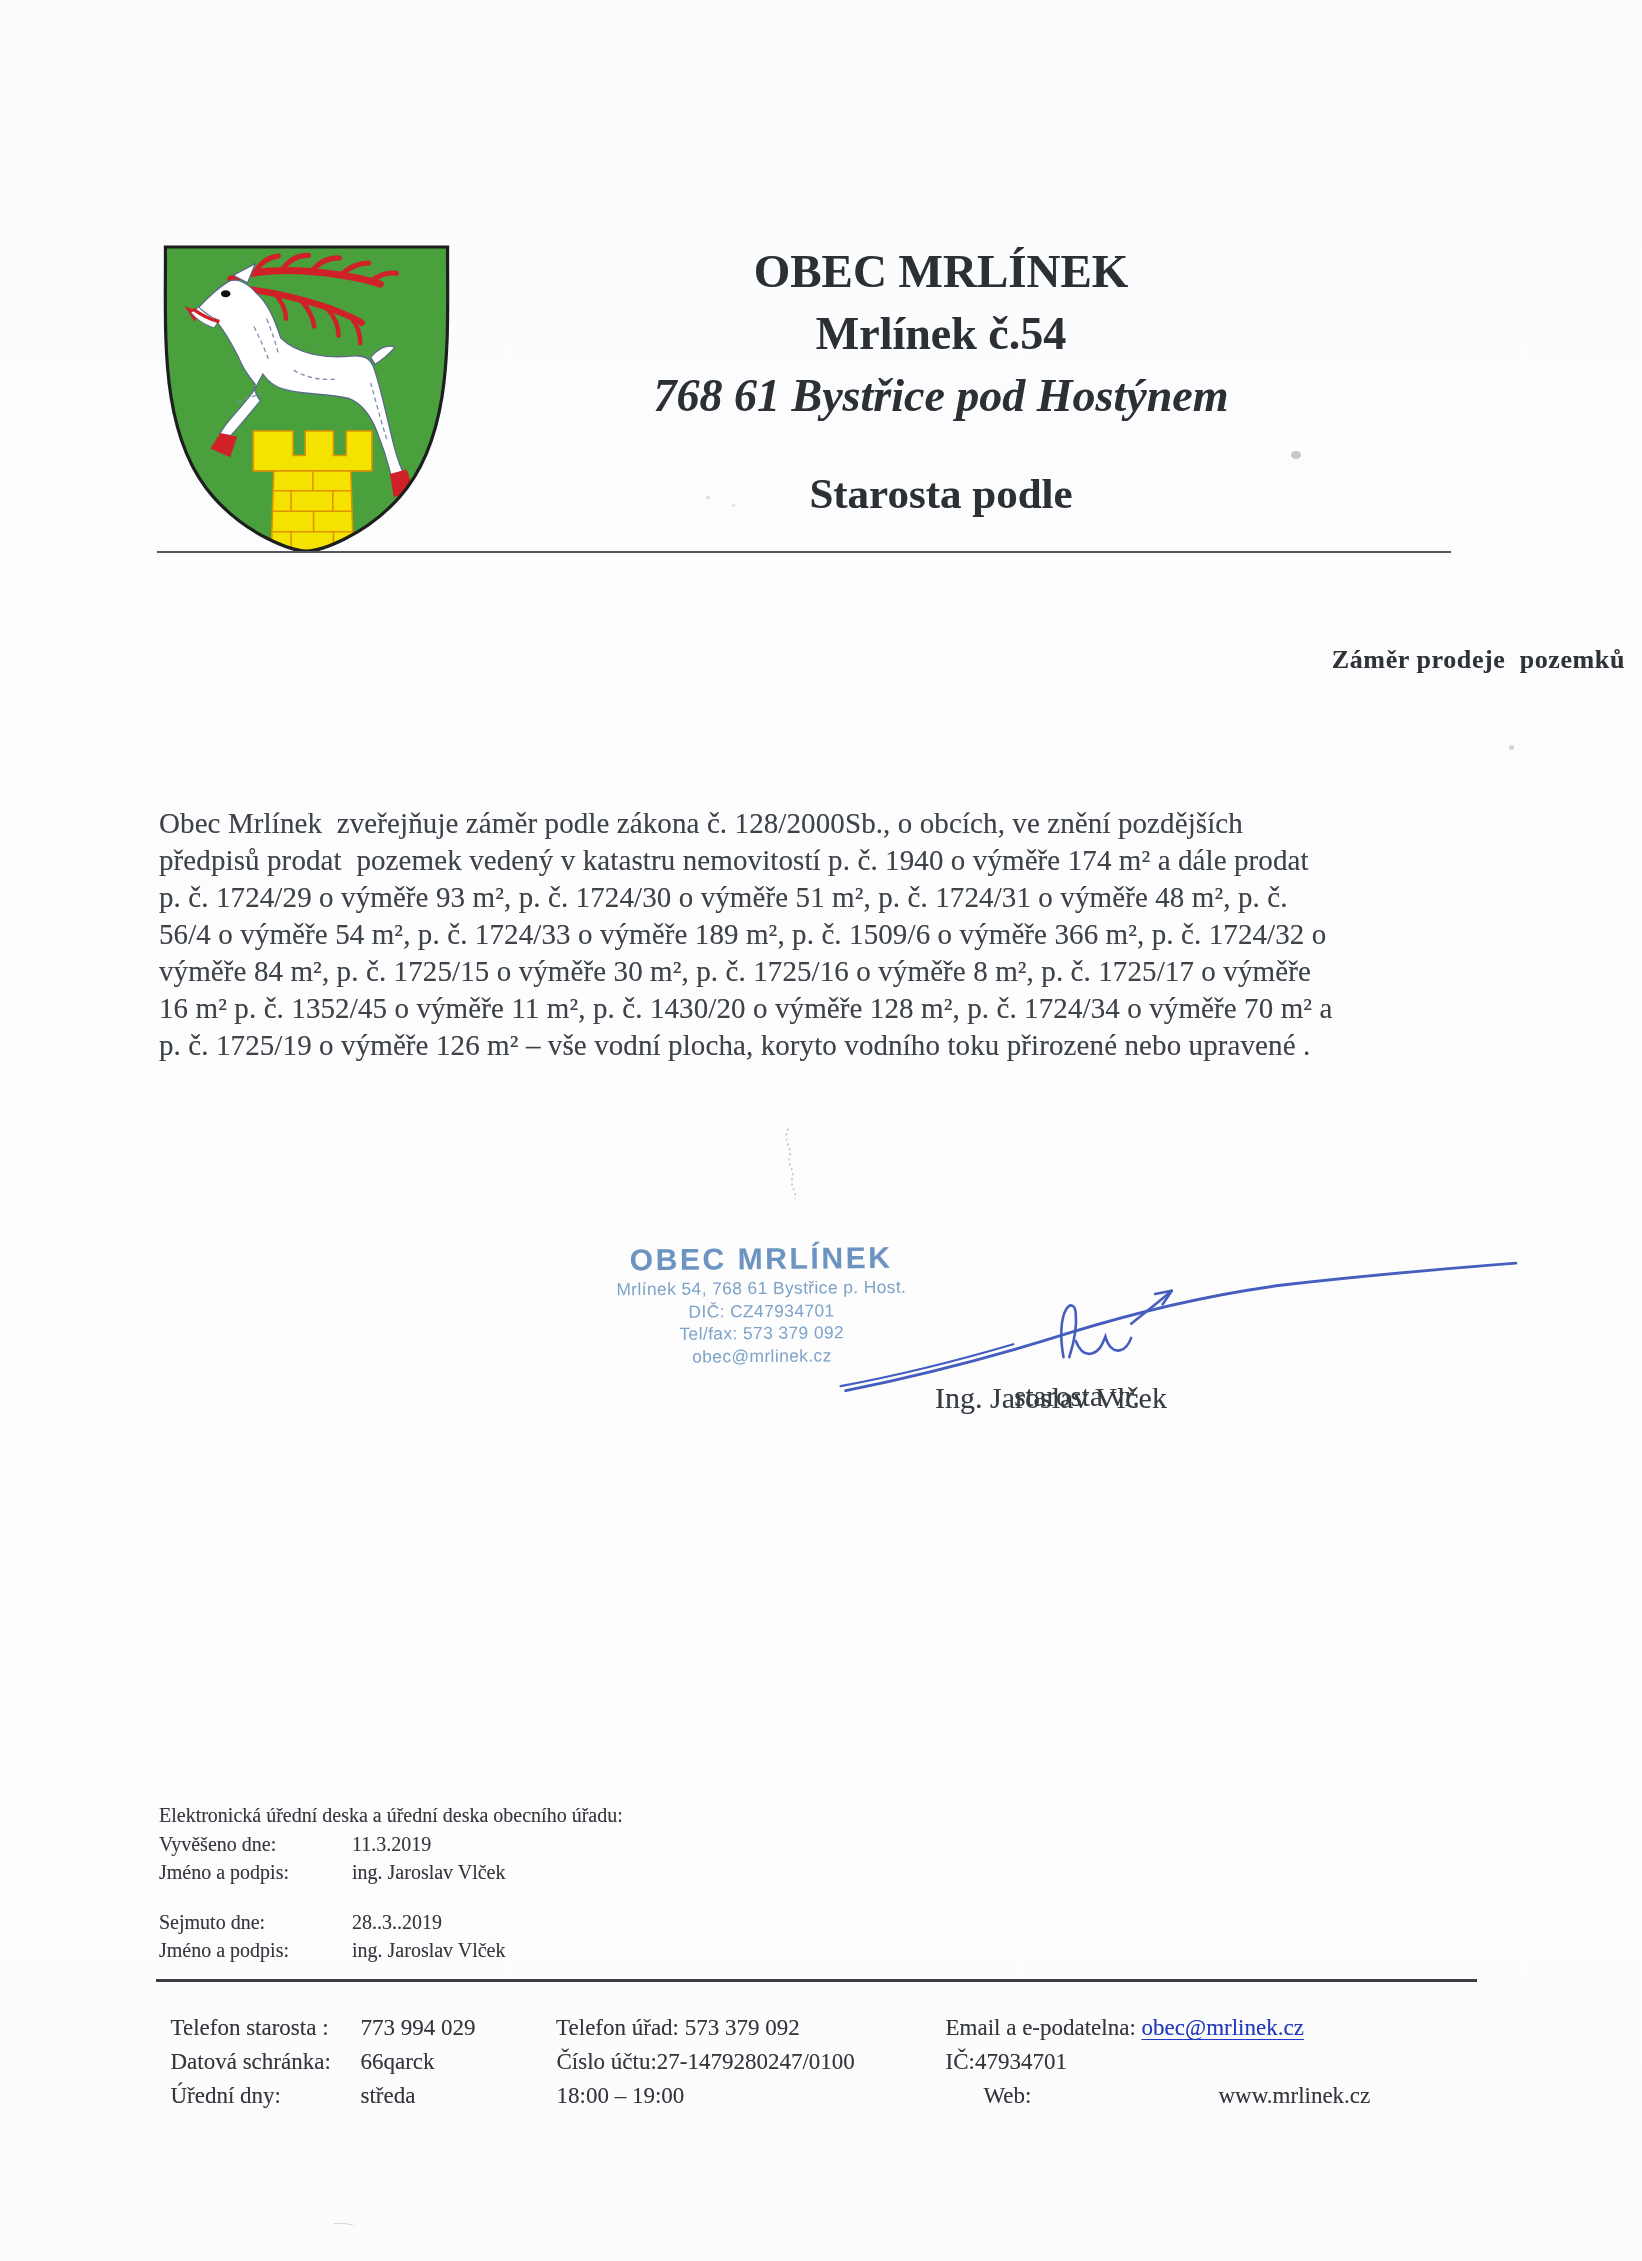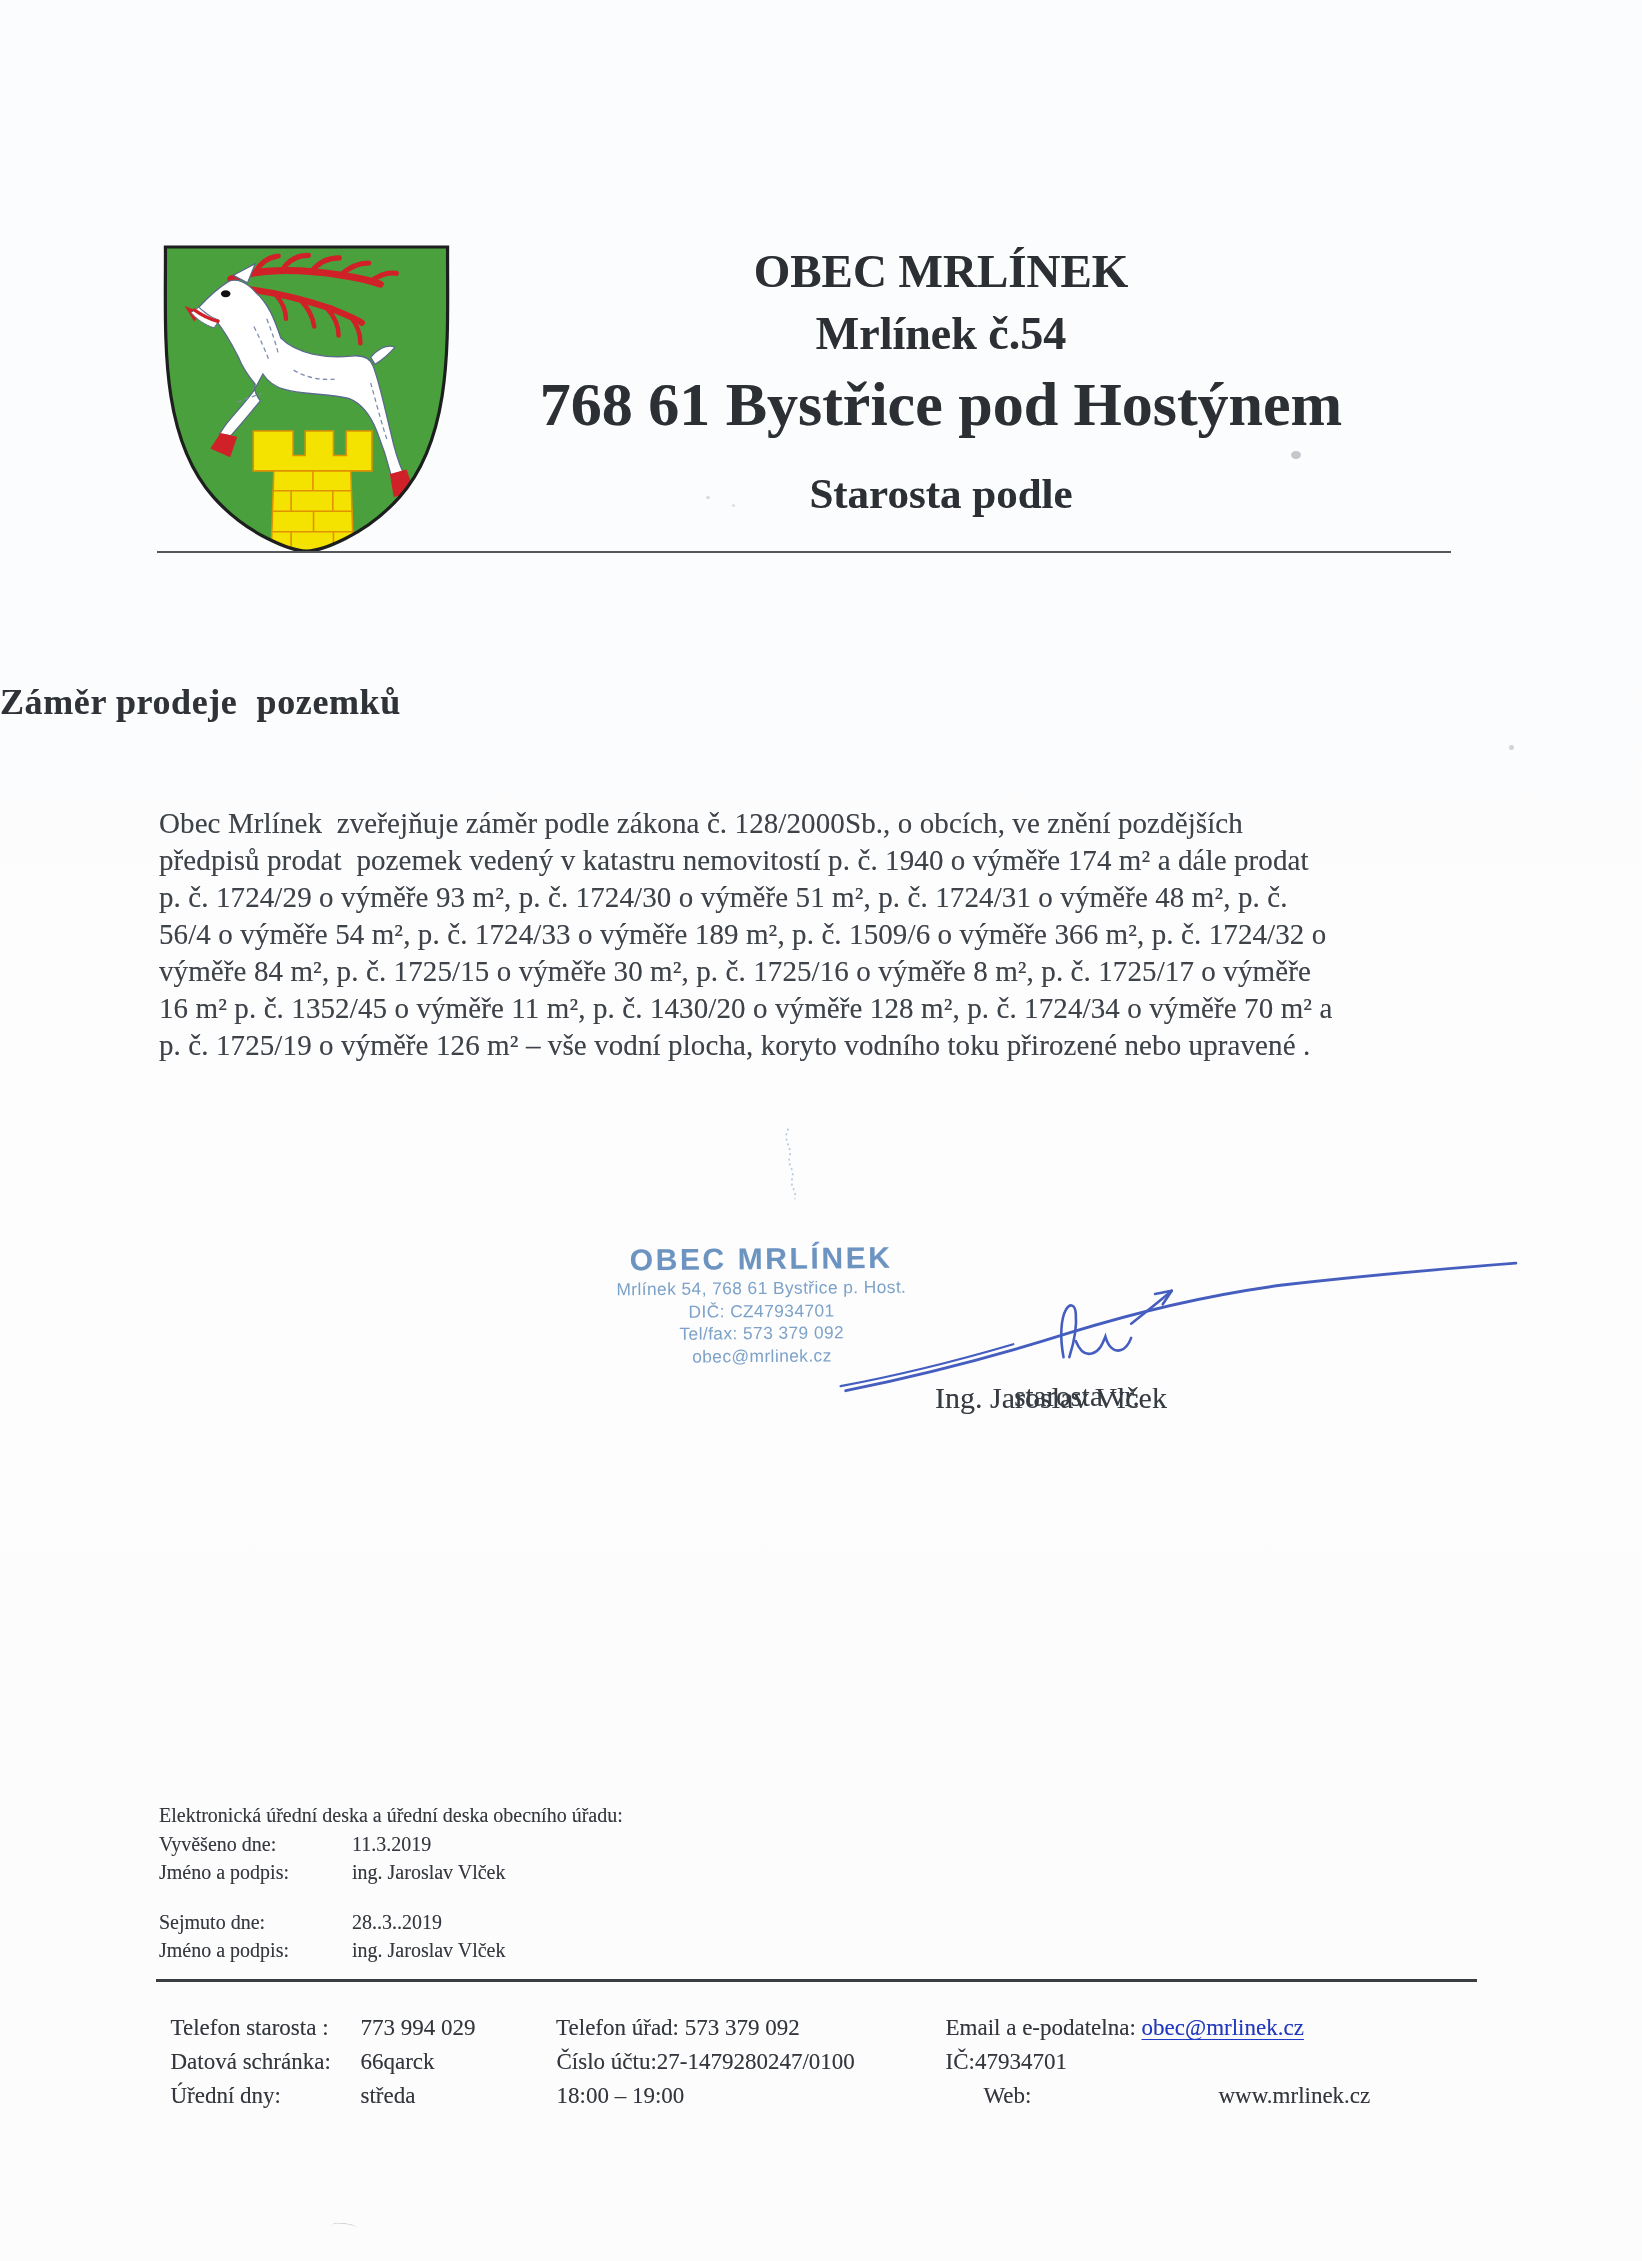--- a/index.html
+++ b/index.html
@@ -7,26 +7,26 @@
     width:1642px;height:2261px;position:relative;overflow:hidden;
     background:linear-gradient(180deg,#fbfcfd 0%,#fdfdfe 55%,#fcfcfd 100%);
     font-family:"Liberation Serif",serif;
   }
   .abs{position:absolute;}
   
   .hdr-line{left:451px;width:980px;text-align:center;font-weight:bold;color:#2c3035;
             text-shadow:0 0 0.6px rgba(44,48,53,.35);white-space:pre;}
   .hdr-org{top:244px;font-size:47px;}
   .hdr-a1{top:307px;font-size:46px;}
-  .hdr-a2{top:369px;font-size:62px;}
+  .hdr-a2{top:369px;font-size:46px;font-style:italic;}
   .hdr-role{top:469px;font-size:43px;}
   .rule1{left:157px;top:551px;width:1294px;height:1.9px;background:#55585d;}
   
-  .doc-title{left:0;top:645px;width:1625px;text-align:left;font-size:36px;font-weight:bold;
-             letter-spacing:0.6px;color:#2f3338;text-shadow:0 0 0.6px rgba(47,51,56,.35);white-space:pre;margin-top:36px;}
+  .doc-title{left:0;top:645px;width:1625px;text-align:right;font-size:26px;font-weight:bold;
+             letter-spacing:0.6px;color:#2f3338;text-shadow:0 0 0.6px rgba(47,51,56,.35);white-space:pre;}
   
   .body-block{left:159px;top:805px;width:1341px;}
   .body-line{font-size:29px;line-height:37px;white-space:pre;color:#3e434a;
              text-shadow:0 0 0.6px rgba(62,67,74,.42);letter-spacing:0.1px;}
   
   .stamp{left:555px;top:1241px;width:413px;text-align:center;transform:rotate(-.5deg);
          font-family:"Liberation Sans",sans-serif;}
   .stamp-l1{font-size:30px;font-weight:bold;letter-spacing:2.6px;color:#6d94c1;line-height:36px;
             text-shadow:0 0 1.3px rgba(255,255,255,.55), 0.3px 0.3px 0 rgba(109,148,193,.35);}
   .stamp-sm{font-size:17.4px;color:#7da2c8;line-height:22.6px;letter-spacing:0.4px;

